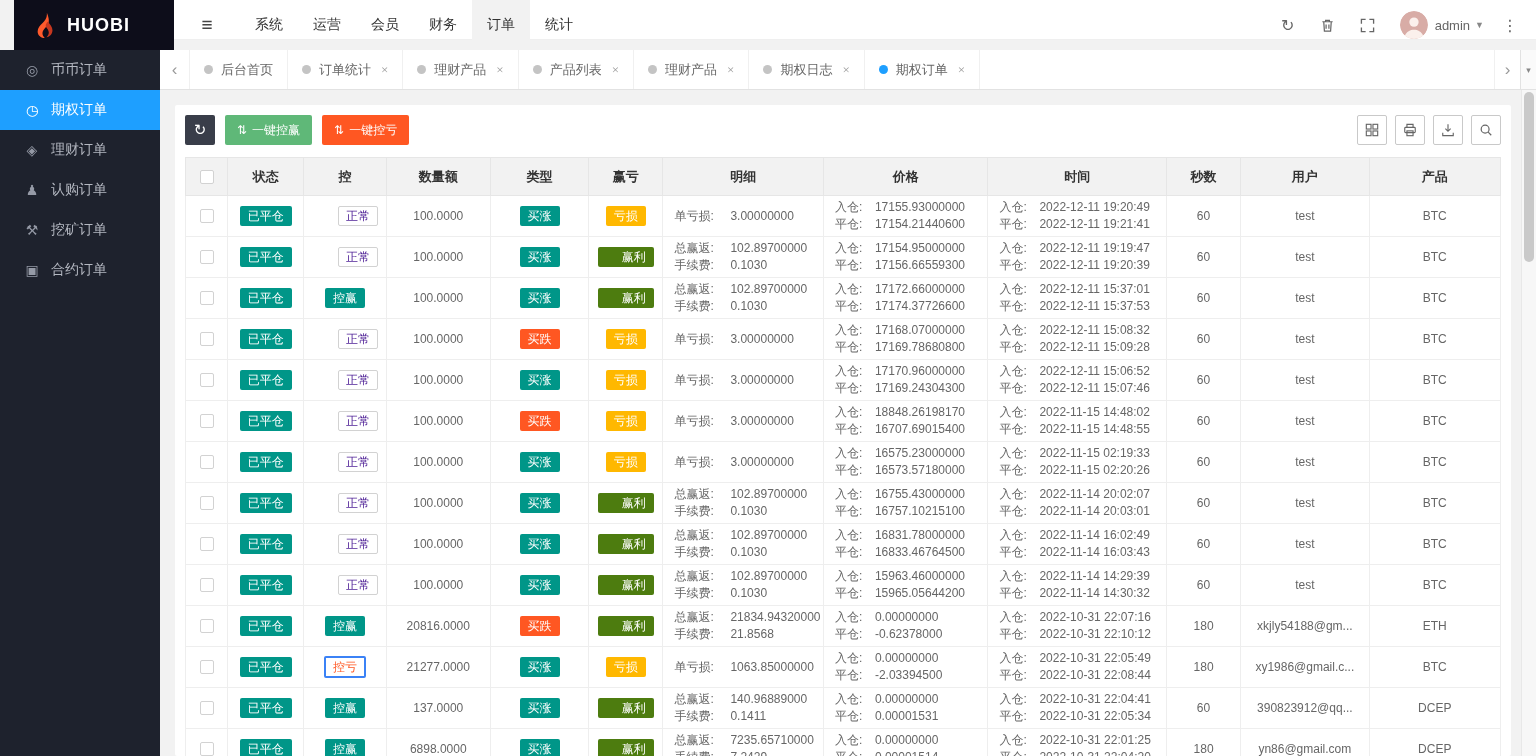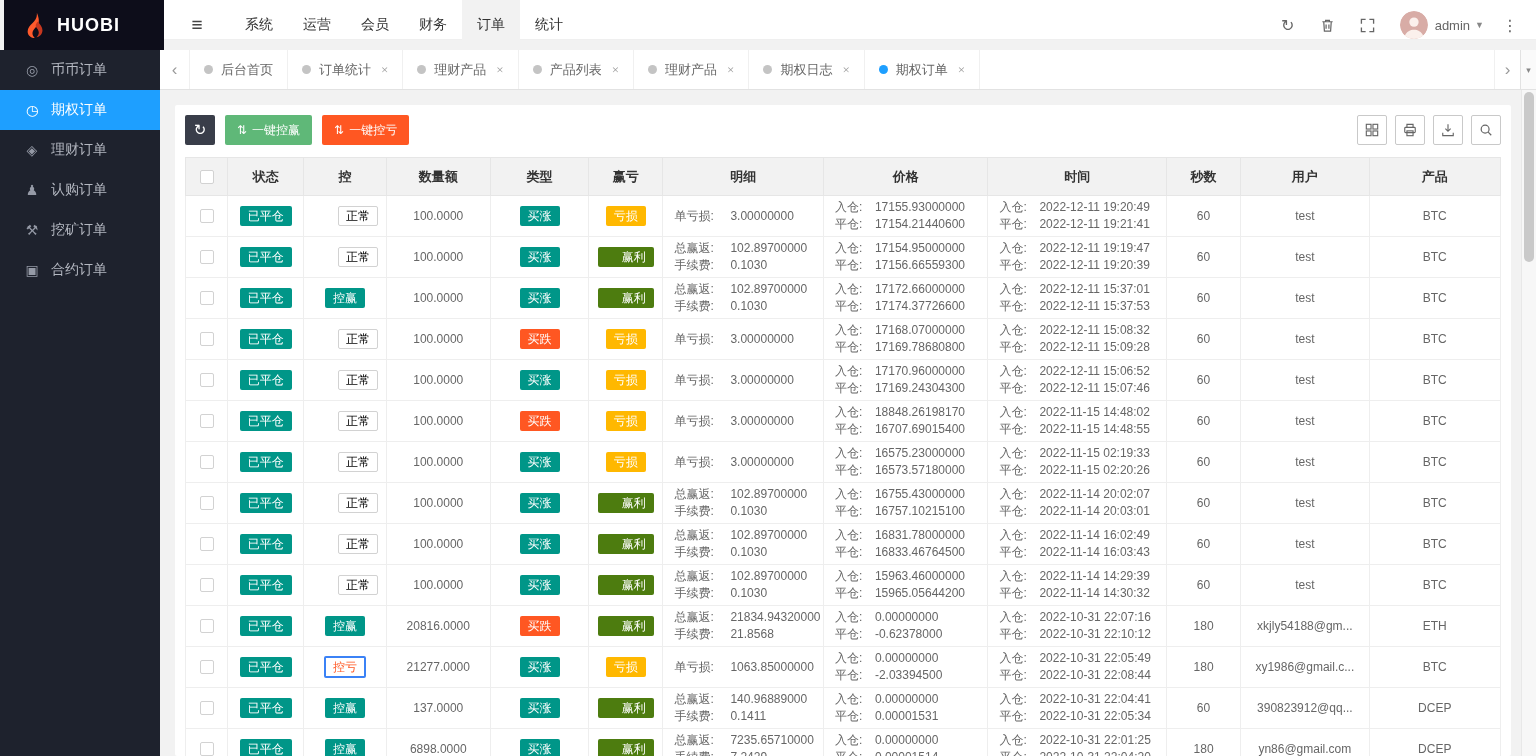--- a/index.html
+++ b/index.html
@@ -1,21 +1,21 @@
 <!DOCTYPE html>
 <html><head>
 <meta charset="utf-8">
 <style>
   * { margin:0; padding:0; box-sizing:border-box; }
   html,body { width:1536px; height:756px; overflow:hidden; }
   body { font-family:"Liberation Sans","DejaVu Sans",sans-serif; background:#F2F2F2; }
   .app { position:relative; width:1536px; height:756px; }
 
   
-  .header { position:absolute; top:0; left:4px; right:0; height:40px; background:#fff; border-bottom:1px solid #EFEFEF; z-index:6; }
+  .header { position:absolute; top:0; left:14px; right:0; height:40px; background:#fff; border-bottom:1px solid #EFEFEF; z-index:6; }
   .logo { position:absolute; left:0; top:0; width:160px; height:50px; background:#0D0D1A; display:flex; align-items:center; gap:9px; padding-left:18px; cursor:pointer; }
   .logo-text { color:#fff; font-size:18px; font-weight:bold; letter-spacing:1px; }
   .topnav { position:absolute; left:160px; top:0; right:0; height:50px; display:flex; align-items:stretch; }
   .hamburger { width:66px; display:flex; align-items:center; justify-content:center; font-size:19px; color:#444; cursor:pointer; }
   .nav-item { display:flex; align-items:center; padding:0 15px; font-size:14px; color:#333; cursor:pointer; }
   .nav-item.active { background:#F2F2F2; }
   .header-right { margin-left:auto; display:flex; align-items:center; padding-right:10px; }
   .hicon { width:40px; height:50px; display:flex; align-items:center; justify-content:center; color:#666; cursor:pointer; font-size:16px; }
   .avatar { width:28px; height:28px; border-radius:50%; overflow:hidden; margin:0 7px 0 12px; cursor:pointer; flex:none; }
   .username { font-size:13px; color:#666; cursor:pointer; }
@@ -60,21 +60,21 @@
   th, td { border:1px solid #EEE; text-align:center; }
   thead th { background:#F2F2F2; height:38px; font-size:13px; color:#333; font-weight:bold; border-color:#E6E6E6; }
   td { height:41px; font-size:12px; color:#666; padding:2px 4px; overflow:hidden; white-space:nowrap; }
   td.left { text-align:left; padding-left:11px; }
   .checkbox { display:inline-block; width:14px; height:14px; border:1px solid #D2D2D2; border-radius:2px; background:#fff; vertical-align:middle; cursor:pointer; }
   .badge { display:inline-block; padding:4px 8px; border-radius:2px; font-size:12px; color:#fff; line-height:1; }
   .b-teal { background:#009688; }
   .b-green { background:#4d7c0f;padding-left:24px; }
   .b-red { background:#FF5722; }
   .b-yellow { background:#FFB800; }
-  .b-plain { background:#fff; border:1px solid #D2D2D2; color:#000000; padding:3px 7px;margin-left:26px; }
+  .b-plain { background:#fff; border:1px solid #D2D2D2; color:#4c1d95; padding:3px 7px;margin-left:26px; }
   .b-red-outline { background:#fff; border:2px solid #3b82f6; color:#FF5722; padding:3px 7px; }
   .kv { display:flex; gap:8px; line-height:17px; }
   .kv .k { color:#666; white-space:nowrap; }
   .kvcell .k { width:32px; flex:none; }
   .detail .k { width:48px; flex:none; }
 
   
   .scrollbar { position:absolute; top:90px; right:0; width:15px; bottom:0; background:#F7F7F7; border-left:1px solid #E8E8E8; cursor:pointer; }
   .scroll-thumb { position:absolute; top:2px; left:2px; width:10px; height:170px; background:#C9C9C9; border-radius:5px; cursor:pointer; }
 </style>

